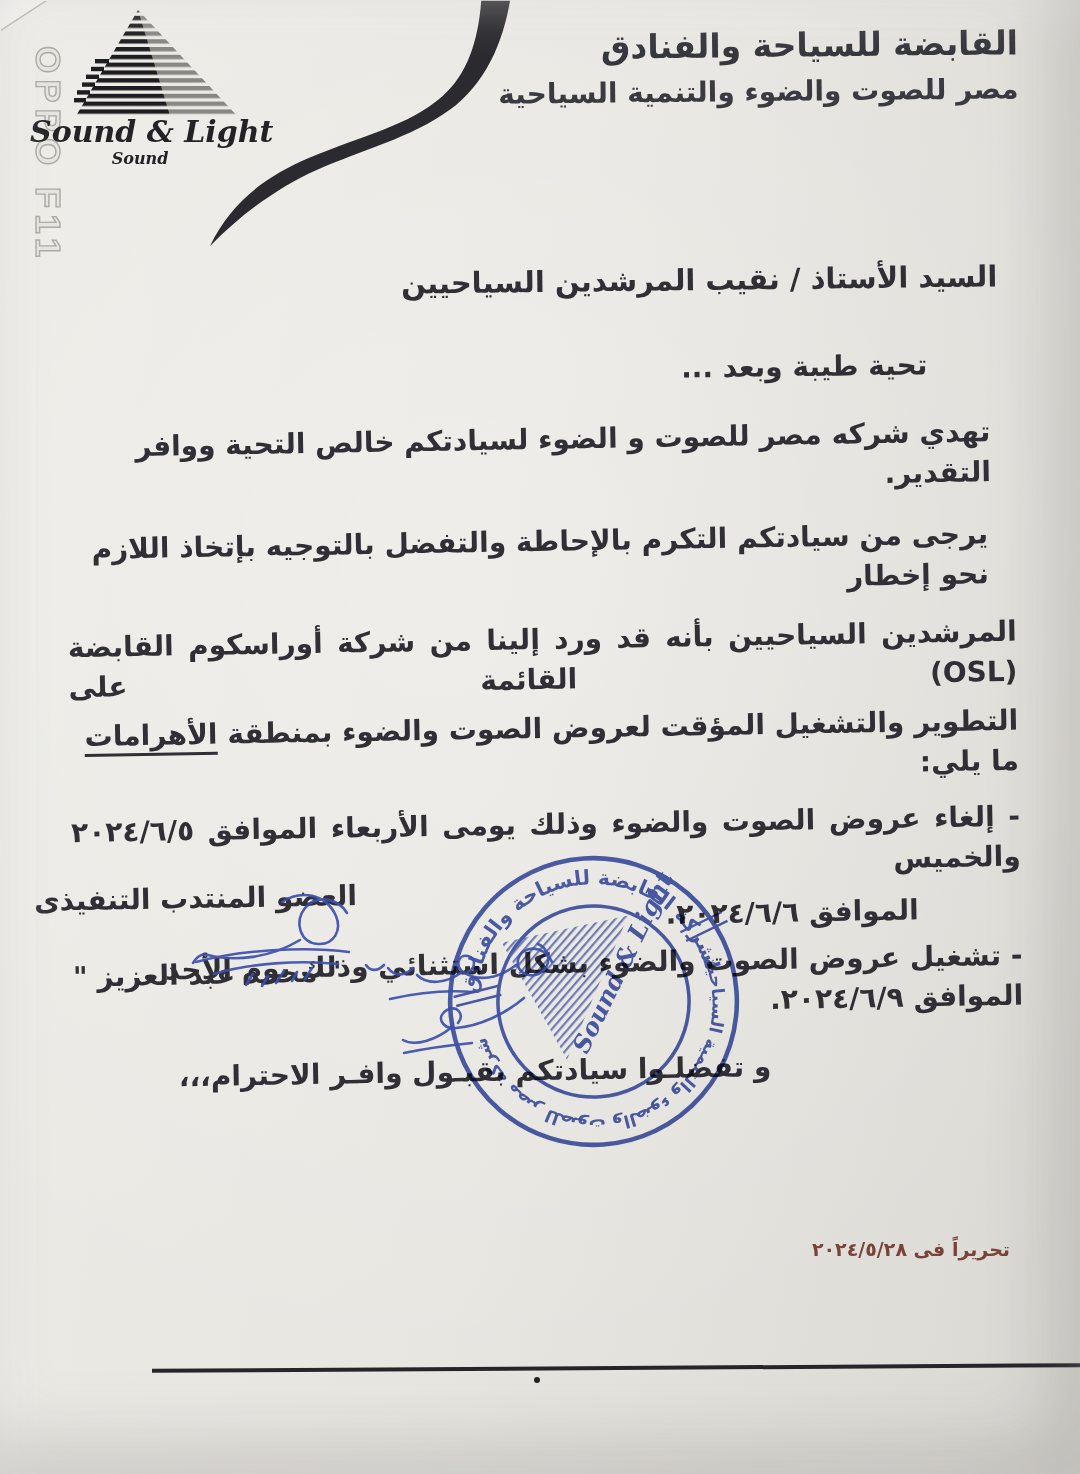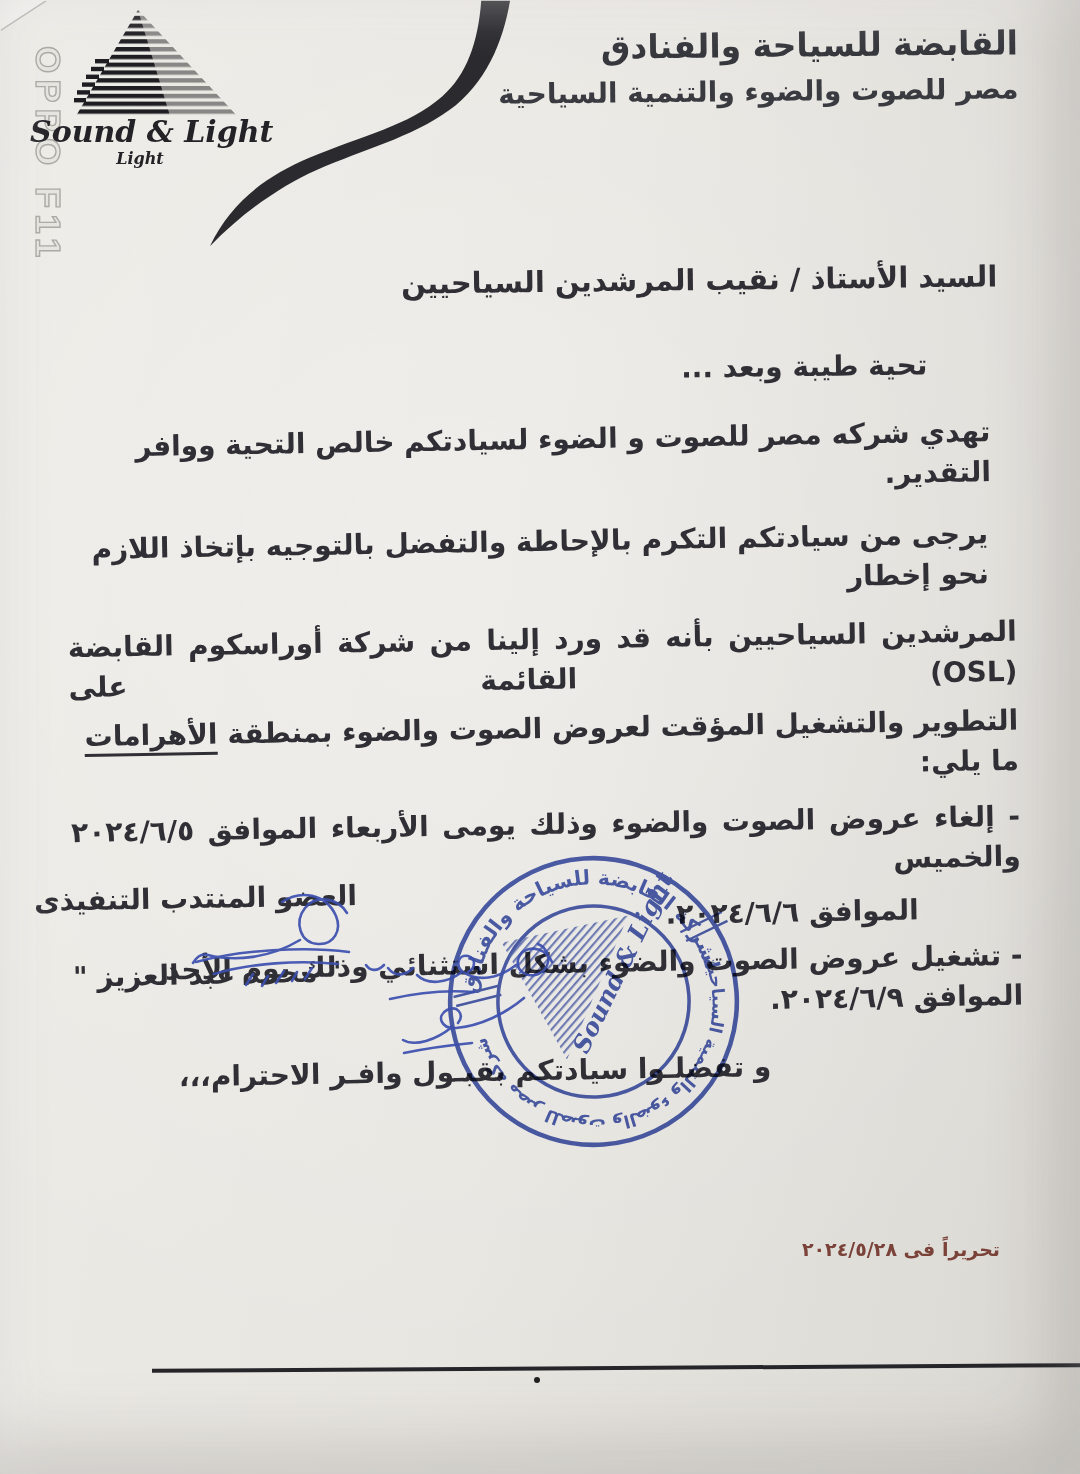--- a/index.html
+++ b/index.html
@@ -46,21 +46,21 @@
   .p2l1{margin:0 27px 18px 0;}
   .p2l2{margin-bottom:9px;}
   .p2l3{margin-bottom:16px;}
   .b1l1{margin-bottom:12px;}
   .b1l2{margin-right:103px;margin-bottom:7px;}
   .b2{margin-bottom:27px;}
   .closing{margin-right:253px;}
   .u{border-bottom:3px solid #2f2f35;padding-bottom:1px;}
   .sig-title{position:absolute;right:723px;top:882px;font-size:28px;white-space:nowrap;transform:rotate(-1deg);}
   .sig-name{position:absolute;right:738px;top:958px;font-size:28px;white-space:nowrap;transform:rotate(-1.2deg);}
-  .date-note{position:absolute;right:80px;top:1238px;font-size:19px;font-weight:bold;color:#7a4238;direction:rtl;}
+  .date-note{position:absolute;right:70px;top:1238px;font-size:19px;font-weight:bold;color:#7a4238;direction:rtl;}
   
   .stamp{position:absolute;left:441px;top:849px;width:305px;height:305px;transform:rotate(-4deg);opacity:.92;mix-blend-mode:multiply;}
   .ink{position:absolute;left:0;top:0;pointer-events:none;}
   
   .footer-rot{position:absolute;left:0;right:0;bottom:0;height:120px;transform:rotate(-.8deg);transform-origin:60% 100%;}
   .divider{position:absolute;left:152px;right:-6px;top:1366px;height:4px;background:#26262a;transform:rotate(-.35deg);}
   .ink-dot{position:absolute;left:534px;top:1377px;width:6px;height:6px;border-radius:50%;background:#222;}
 </style>
 </head>
 <body>
@@ -81,21 +81,21 @@
     <g fill="#1e1e22">
       <rect x="21" y="51" width="14" height="4.4"></rect>
       <rect x="17" y="58.8" width="13" height="4.4"></rect>
       <rect x="12" y="66.6" width="13" height="4.4"></rect>
       <rect x="8" y="74.4" width="13" height="4.4"></rect>
       <rect x="3" y="82.2" width="13" height="4.4"></rect>
       <rect x="0" y="90" width="12" height="4.4"></rect>
     </g>
   </svg>
   <div class="logo-brand">Sound &amp; Light</div>
-  <div class="logo-country">Light</div>
+  <div class="logo-country">Sound</div>
 
   <svg class="swoosh" viewBox="0 0 320 250" aria-hidden="true">
     <path d="M316,0 C309,42 291,84 255,110 C216,138 168,150 122,170 C86,186 48,212 14,247
              C36,201 72,176 114,158 C168,135 214,126 248,96 C272,75 284,42 287,0 Z" fill="#2b2b2f"></path>
   </svg>
 
   <div class="hdr">
     <div class="l1">القابضة للسياحة والفنادق</div>
     <div class="l2">مصر للصوت والضوء والتنمية السياحية</div>
   </div>

